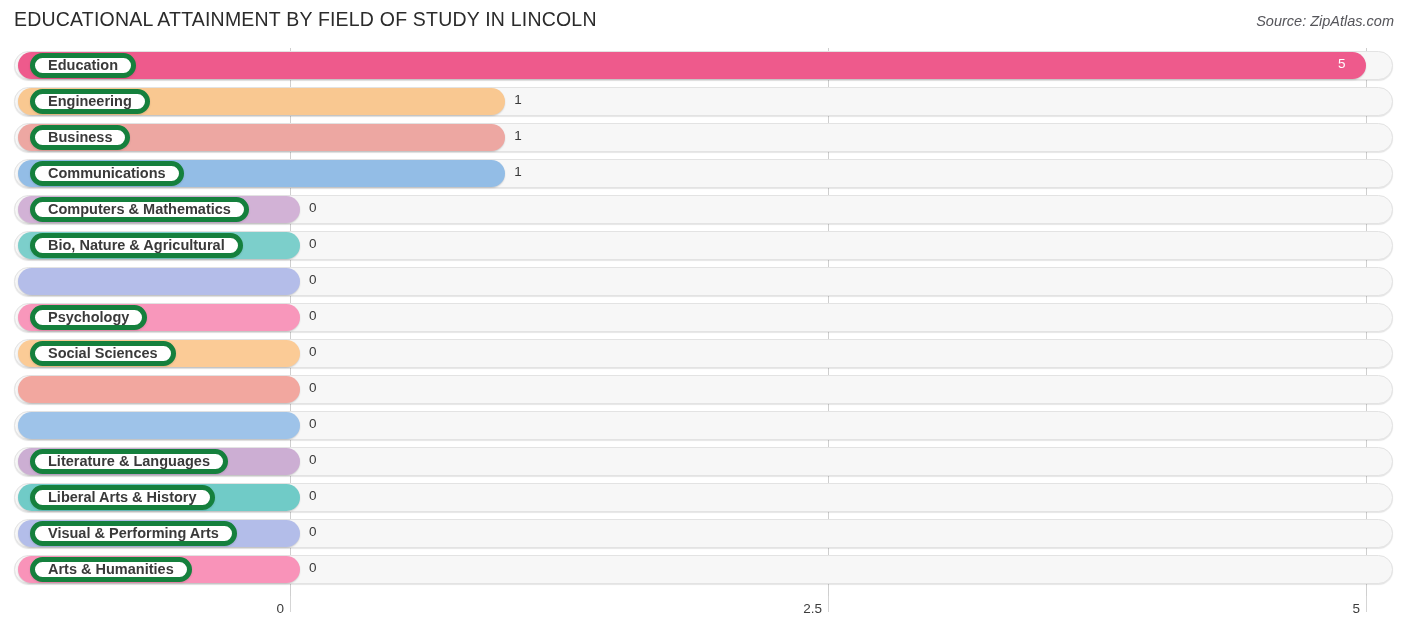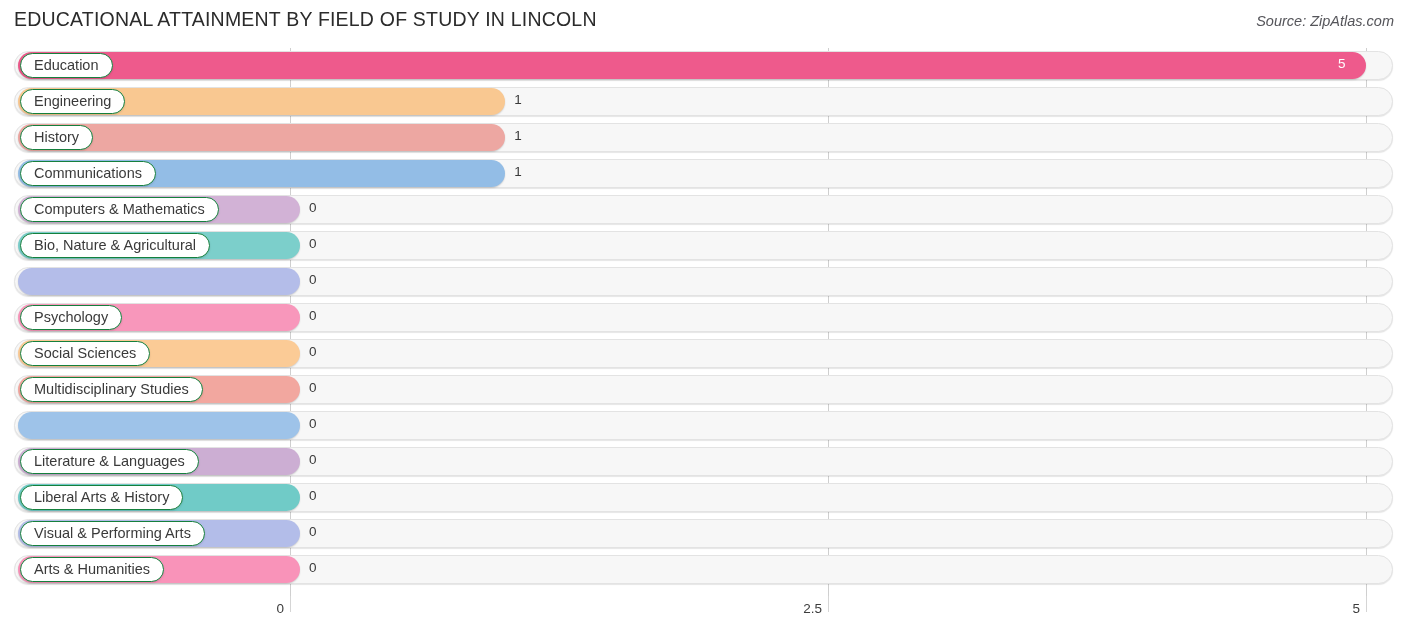--- a/index.html
+++ b/index.html
@@ -90,31 +90,32 @@
     left: 18px;
     top: 4px;
     height: 27px;
     border-radius: 14px;
     box-shadow: 0 1px 1.5px rgba(0,0,0,0.16);
   }
 
   
   .pill {
     position: absolute;
-    left: 20px;
+    left: 30px;
     top: 5px;
     height: 25px;
     background: #ffffff;
-    border: 1px solid #15803d;
+    border: 5px solid #15803d;
     border-radius: 13px;
     box-sizing: border-box;
     display: flex;
     align-items: center;
     padding: 0 13px;
     box-shadow: 0 1px 2px rgba(0,0,0,0.13);
+    font-weight: bold;
   }
   .pill-text {
     font-size: 14.5px;
     color: #3a3a3a;
     white-space: nowrap;
     line-height: 1;
   }
 
   
   .value-out {
@@ -188,21 +189,21 @@
         <div class="bar" style="width: 487.2px; background: rgb(249, 200, 145);"></div>
         <div class="pill">
           <span class="pill-text">Engineering</span>
         </div>
         <div class="value-out" style="left: 514.2px;">1</div>
       </div>
       <div class="row">
         <div class="track"></div>
         <div class="bar" style="width: 487.2px; background: rgb(237, 167, 162);"></div>
         <div class="pill">
-          <span class="pill-text">History</span>
+          <span class="pill-text">Business</span>
         </div>
         <div class="value-out" style="left: 514.2px;">1</div>
       </div>
       <div class="row">
         <div class="track"></div>
         <div class="bar" style="width: 487.2px; background: rgb(147, 189, 230);"></div>
         <div class="pill">
           <span class="pill-text">Communications</span>
         </div>
         <div class="value-out" style="left: 514.2px;">1</div>
@@ -240,23 +241,20 @@
         <div class="track"></div>
         <div class="bar" style="width: 282px; background: rgb(251, 203, 150);"></div>
         <div class="pill">
           <span class="pill-text">Social Sciences</span>
         </div>
         <div class="value-out" style="left: 309px;">0</div>
       </div>
       <div class="row">
         <div class="track"></div>
         <div class="bar" style="width: 282px; background: rgb(242, 167, 159);"></div>
-        <div class="pill">
-          <span class="pill-text">Multidisciplinary Studies</span>
-        </div>
         <div class="value-out" style="left: 309px;">0</div>
       </div>
       <div class="row">
         <div class="track"></div>
         <div class="bar" style="width: 282px; background: rgb(158, 195, 233);"></div>
         <div class="value-out" style="left: 309px;">0</div>
       </div>
       <div class="row">
         <div class="track"></div>
         <div class="bar" style="width: 282px; background: rgb(204, 174, 211);"></div>

